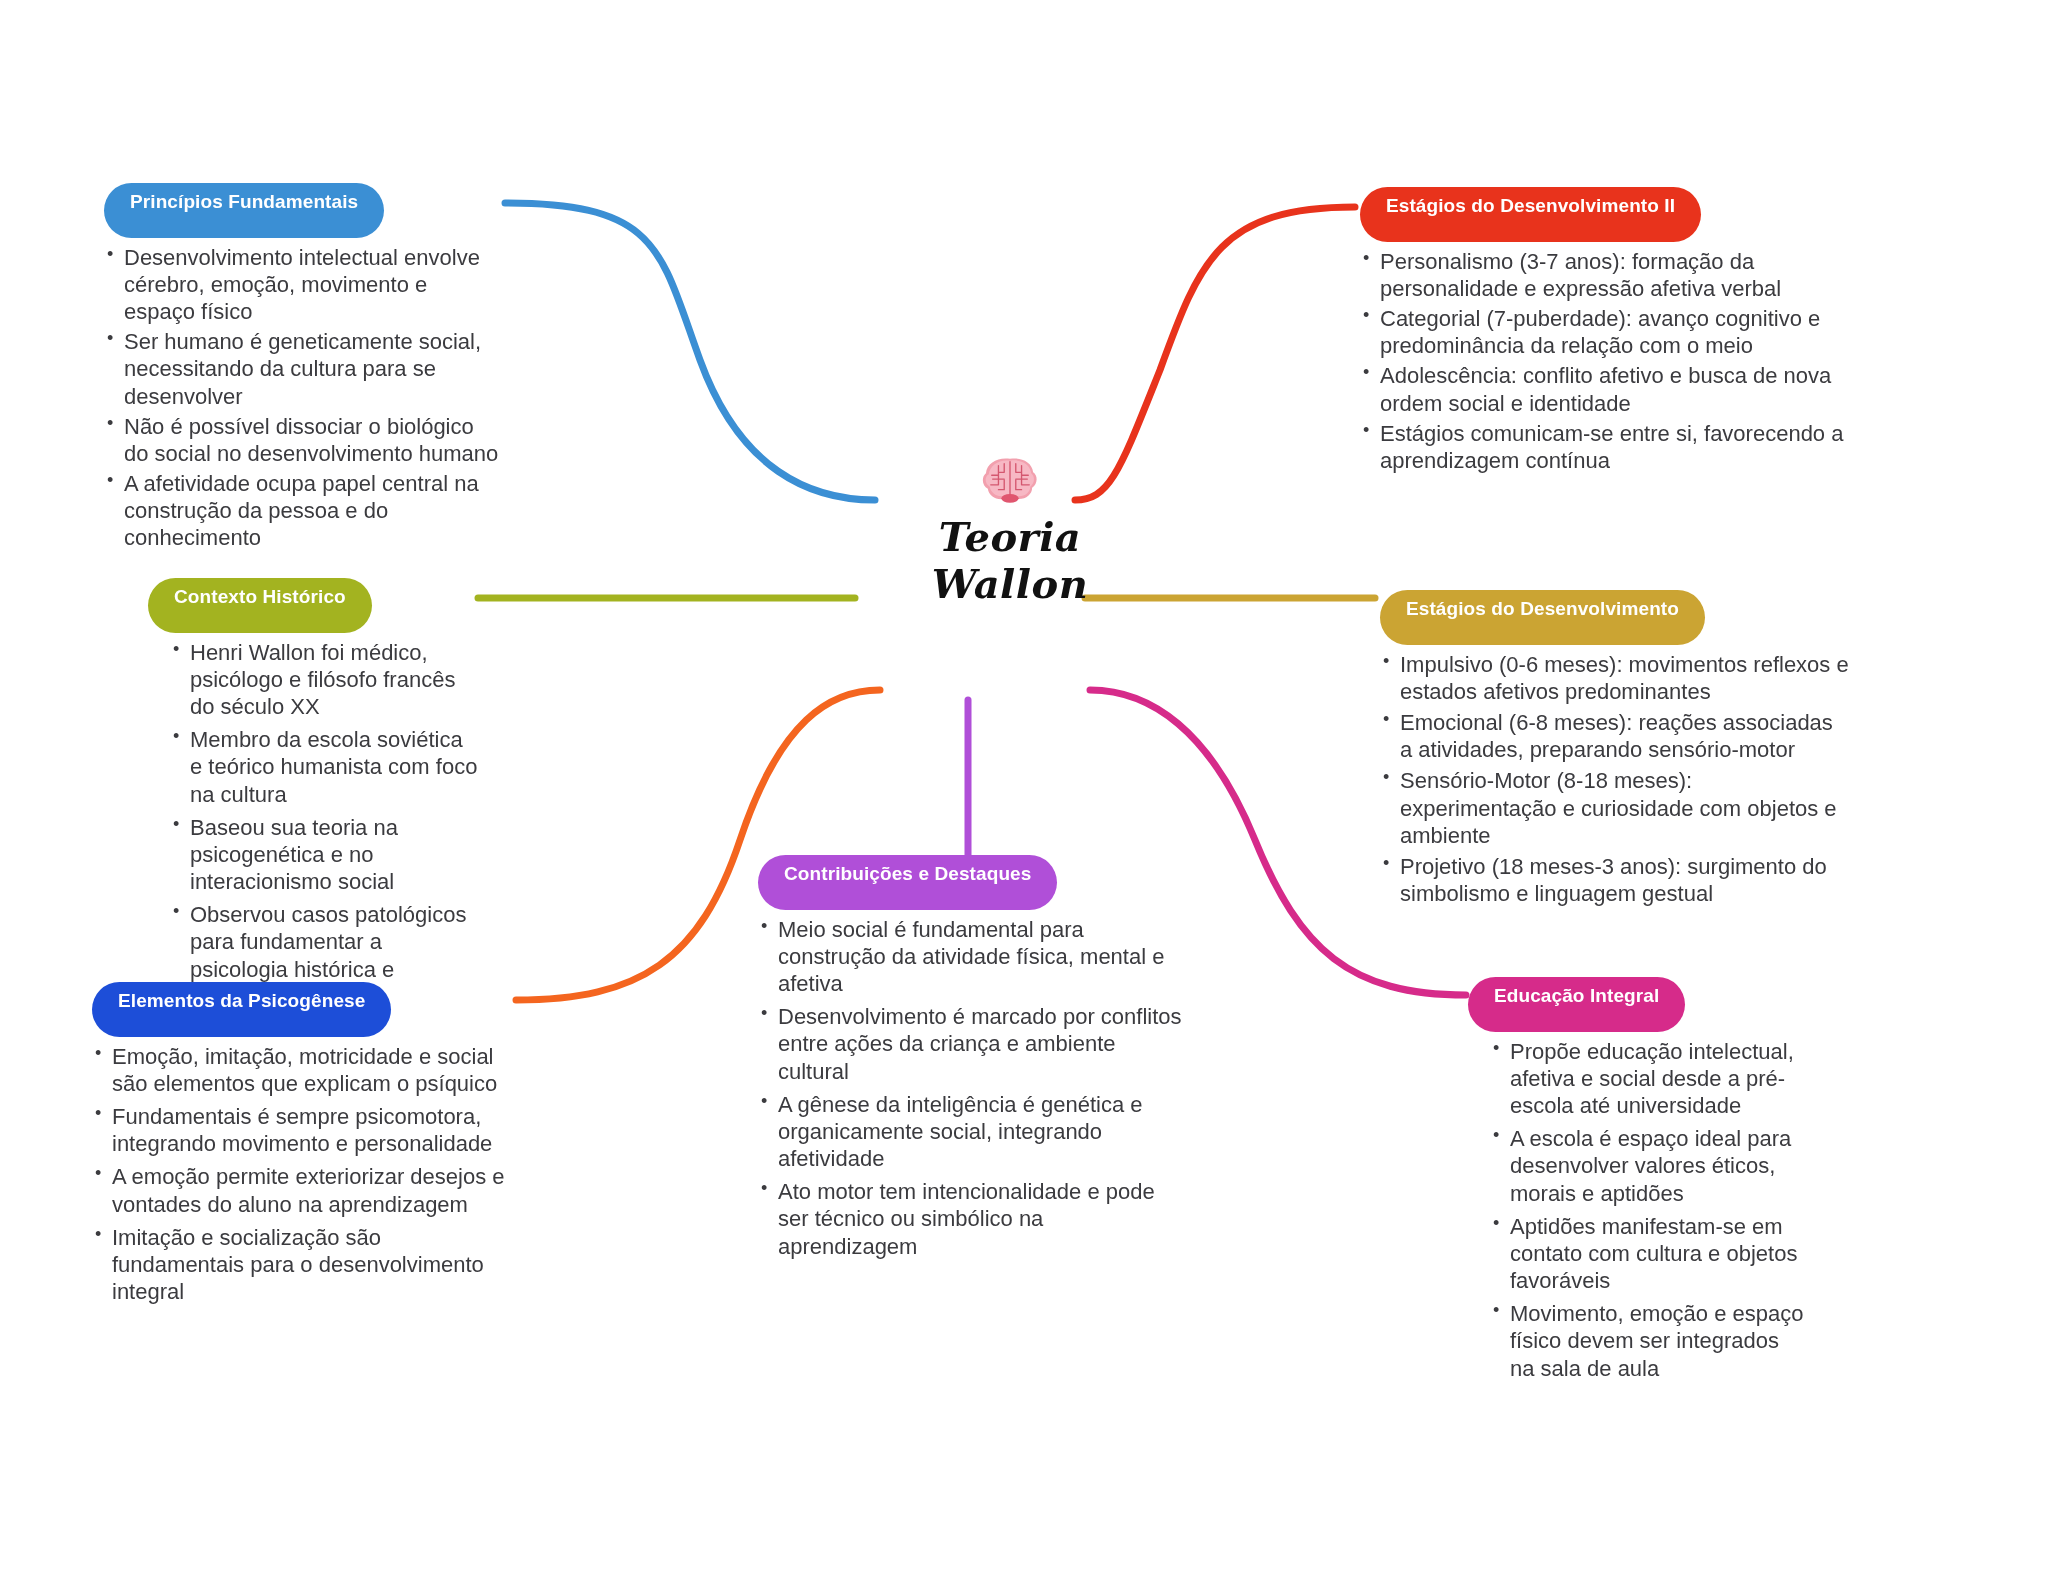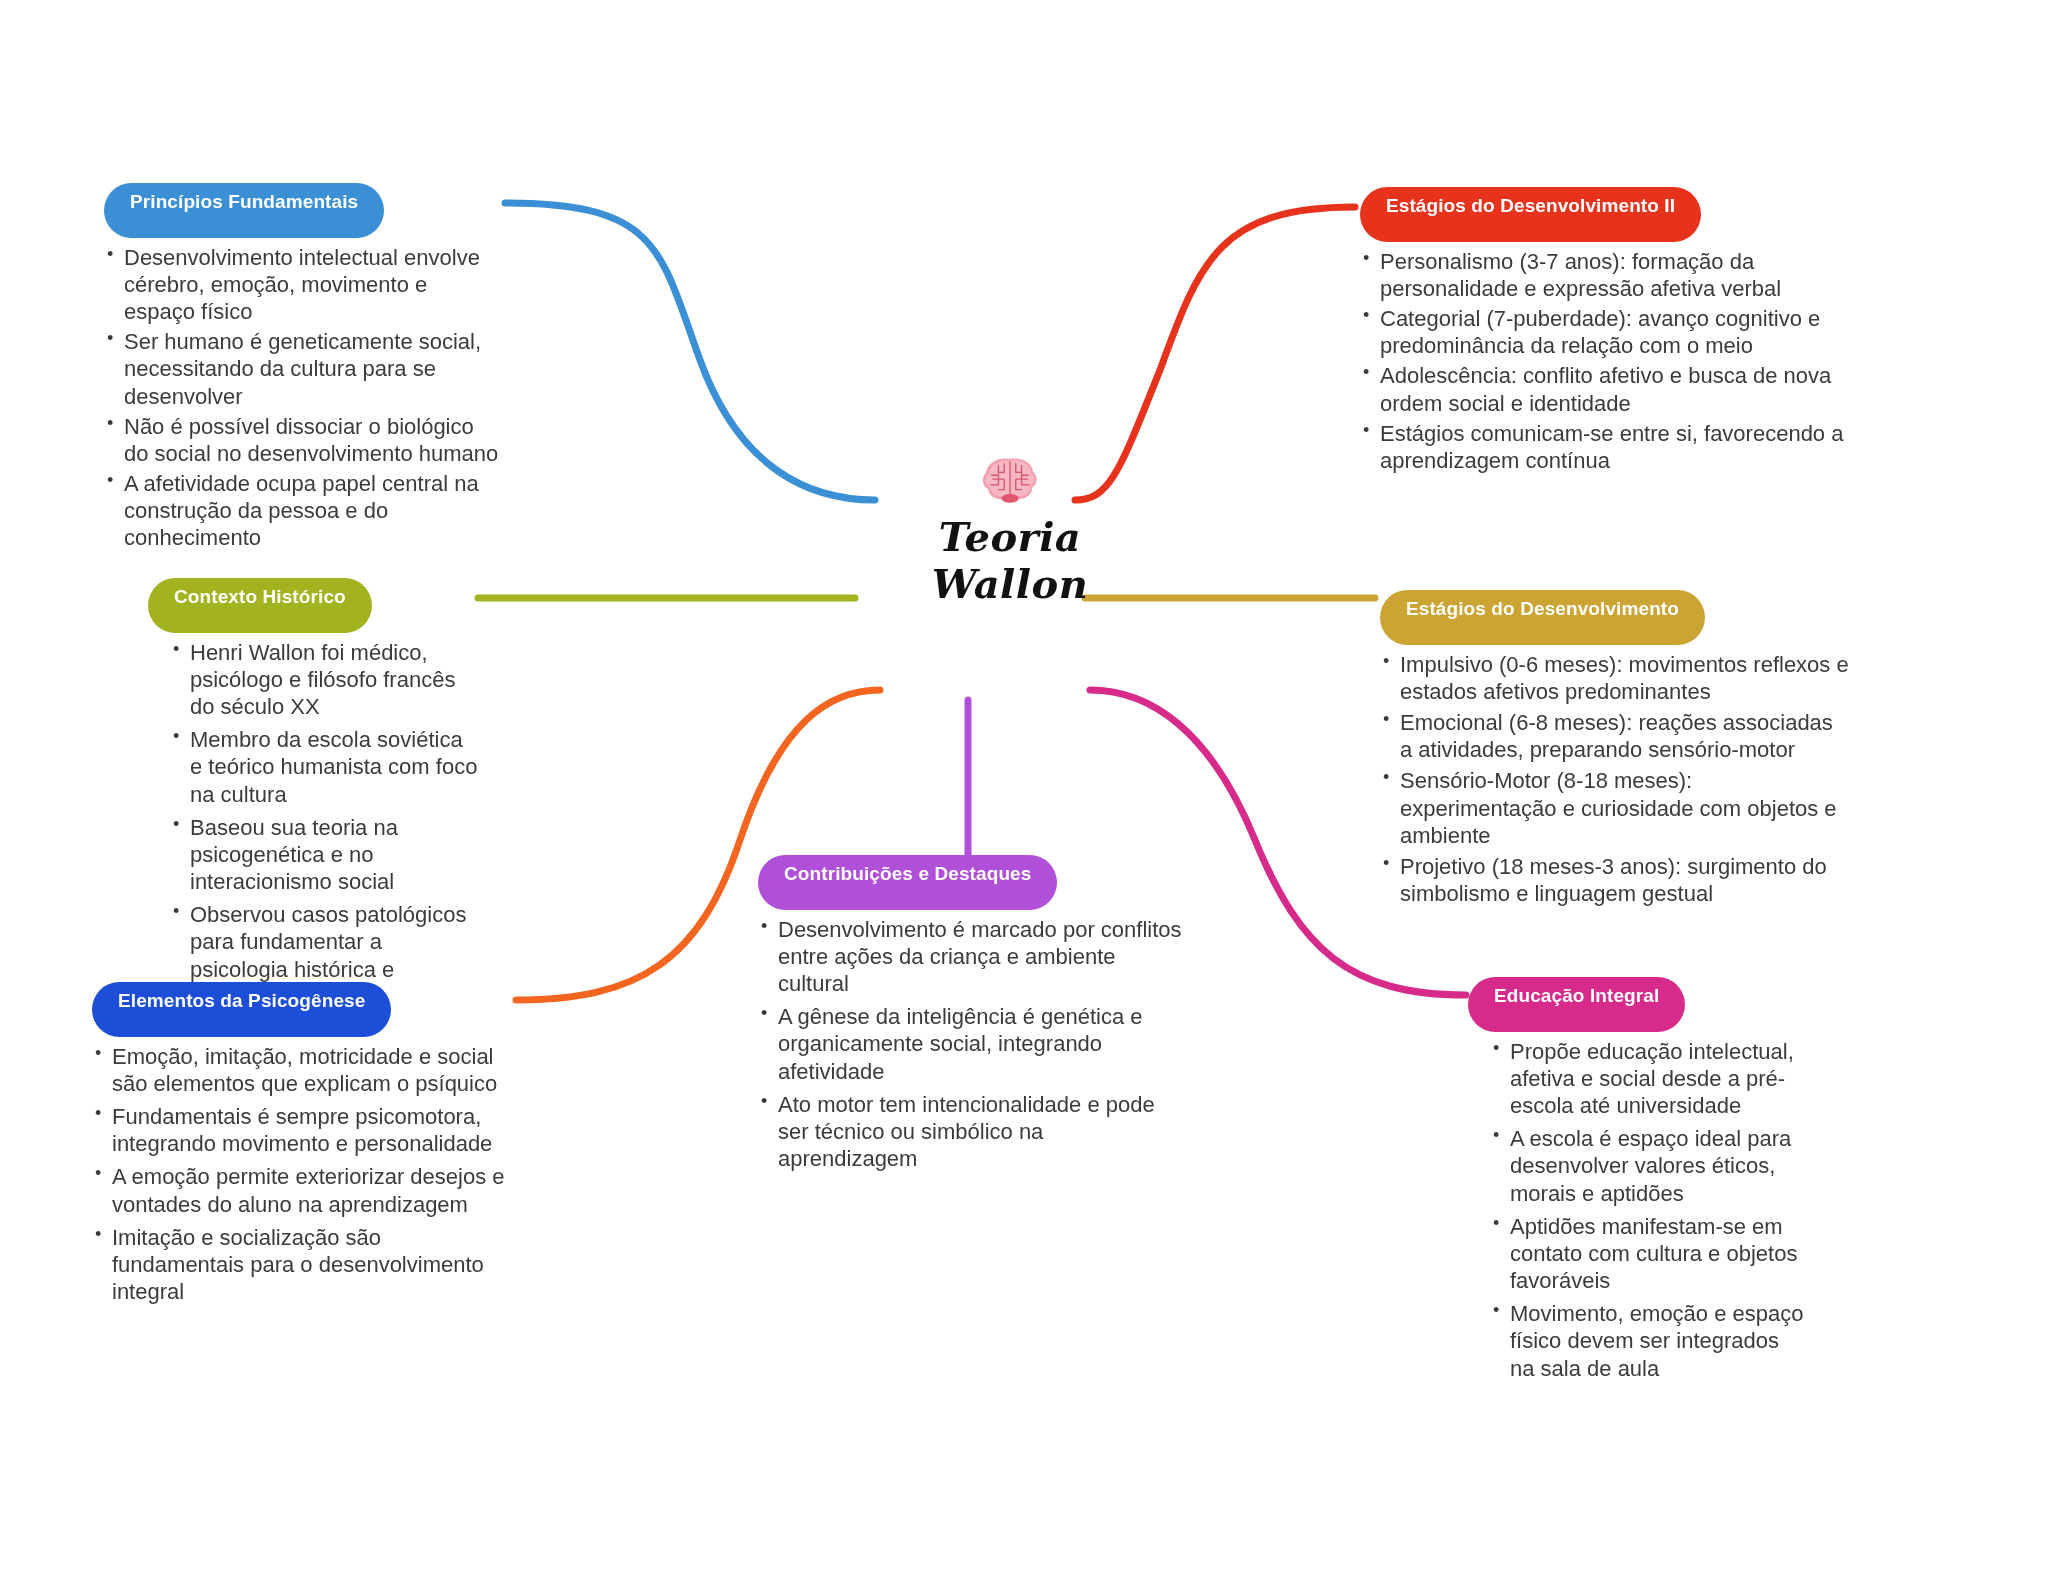--- a/index.html
+++ b/index.html
@@ -231,19 +231,20 @@
       <li>Aptidões manifestam-se em contato com cultura e objetos favoráveis</li>
       <li>Movimento, emoção e espaço físico devem ser integrados na sala de aula</li>
     </ul>
   </div>
 
   <div class="branch" id="b-contribuicoes">
     <div class="pill-row">
       <span class="pill" style="background: rgb(176, 79, 216);">Contribuições e Destaques</span>
     </div>
     <ul class="bullets">
+      <li>Meio social é fundamental para construção da atividade física, mental e afetiva</li>
       <li>Desenvolvimento é marcado por conflitos entre ações da criança e ambiente cultural</li>
       <li>A gênese da inteligência é genética e organicamente social, integrando afetividade</li>
       <li>Ato motor tem intencionalidade e pode ser técnico ou simbólico na aprendizagem</li>
     </ul>
   </div>
 
 </div>
 
 </body></html>

